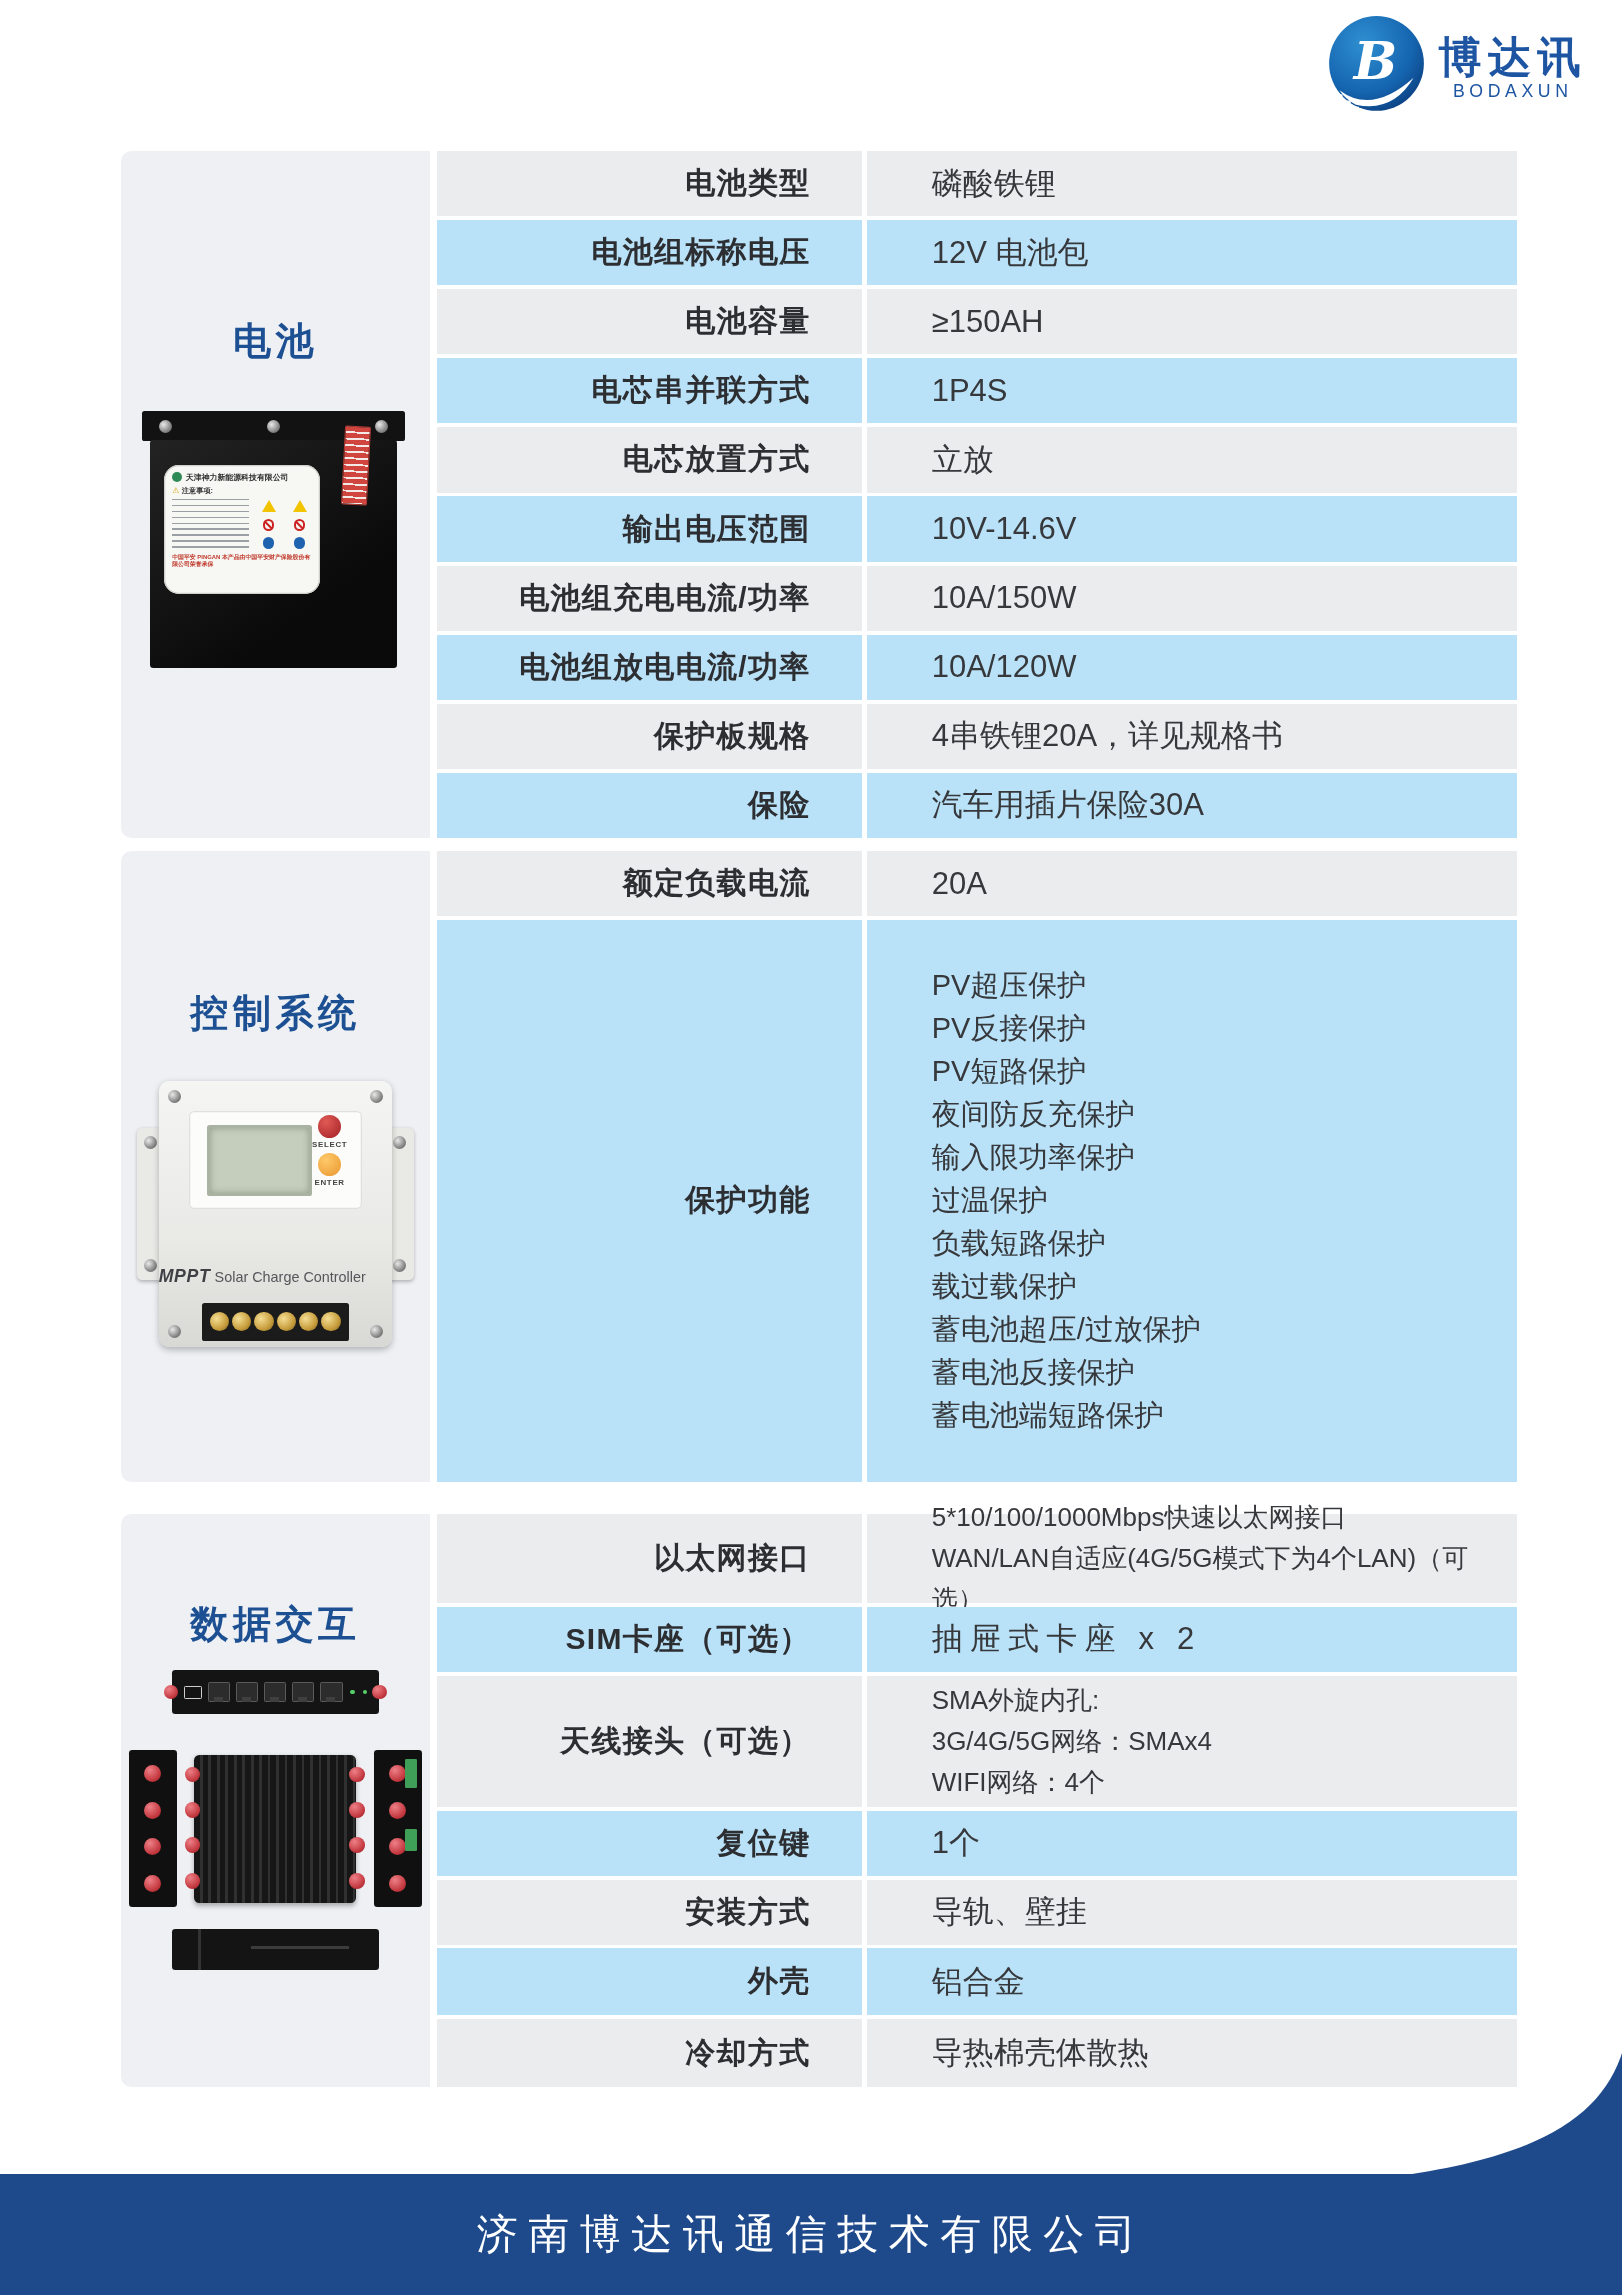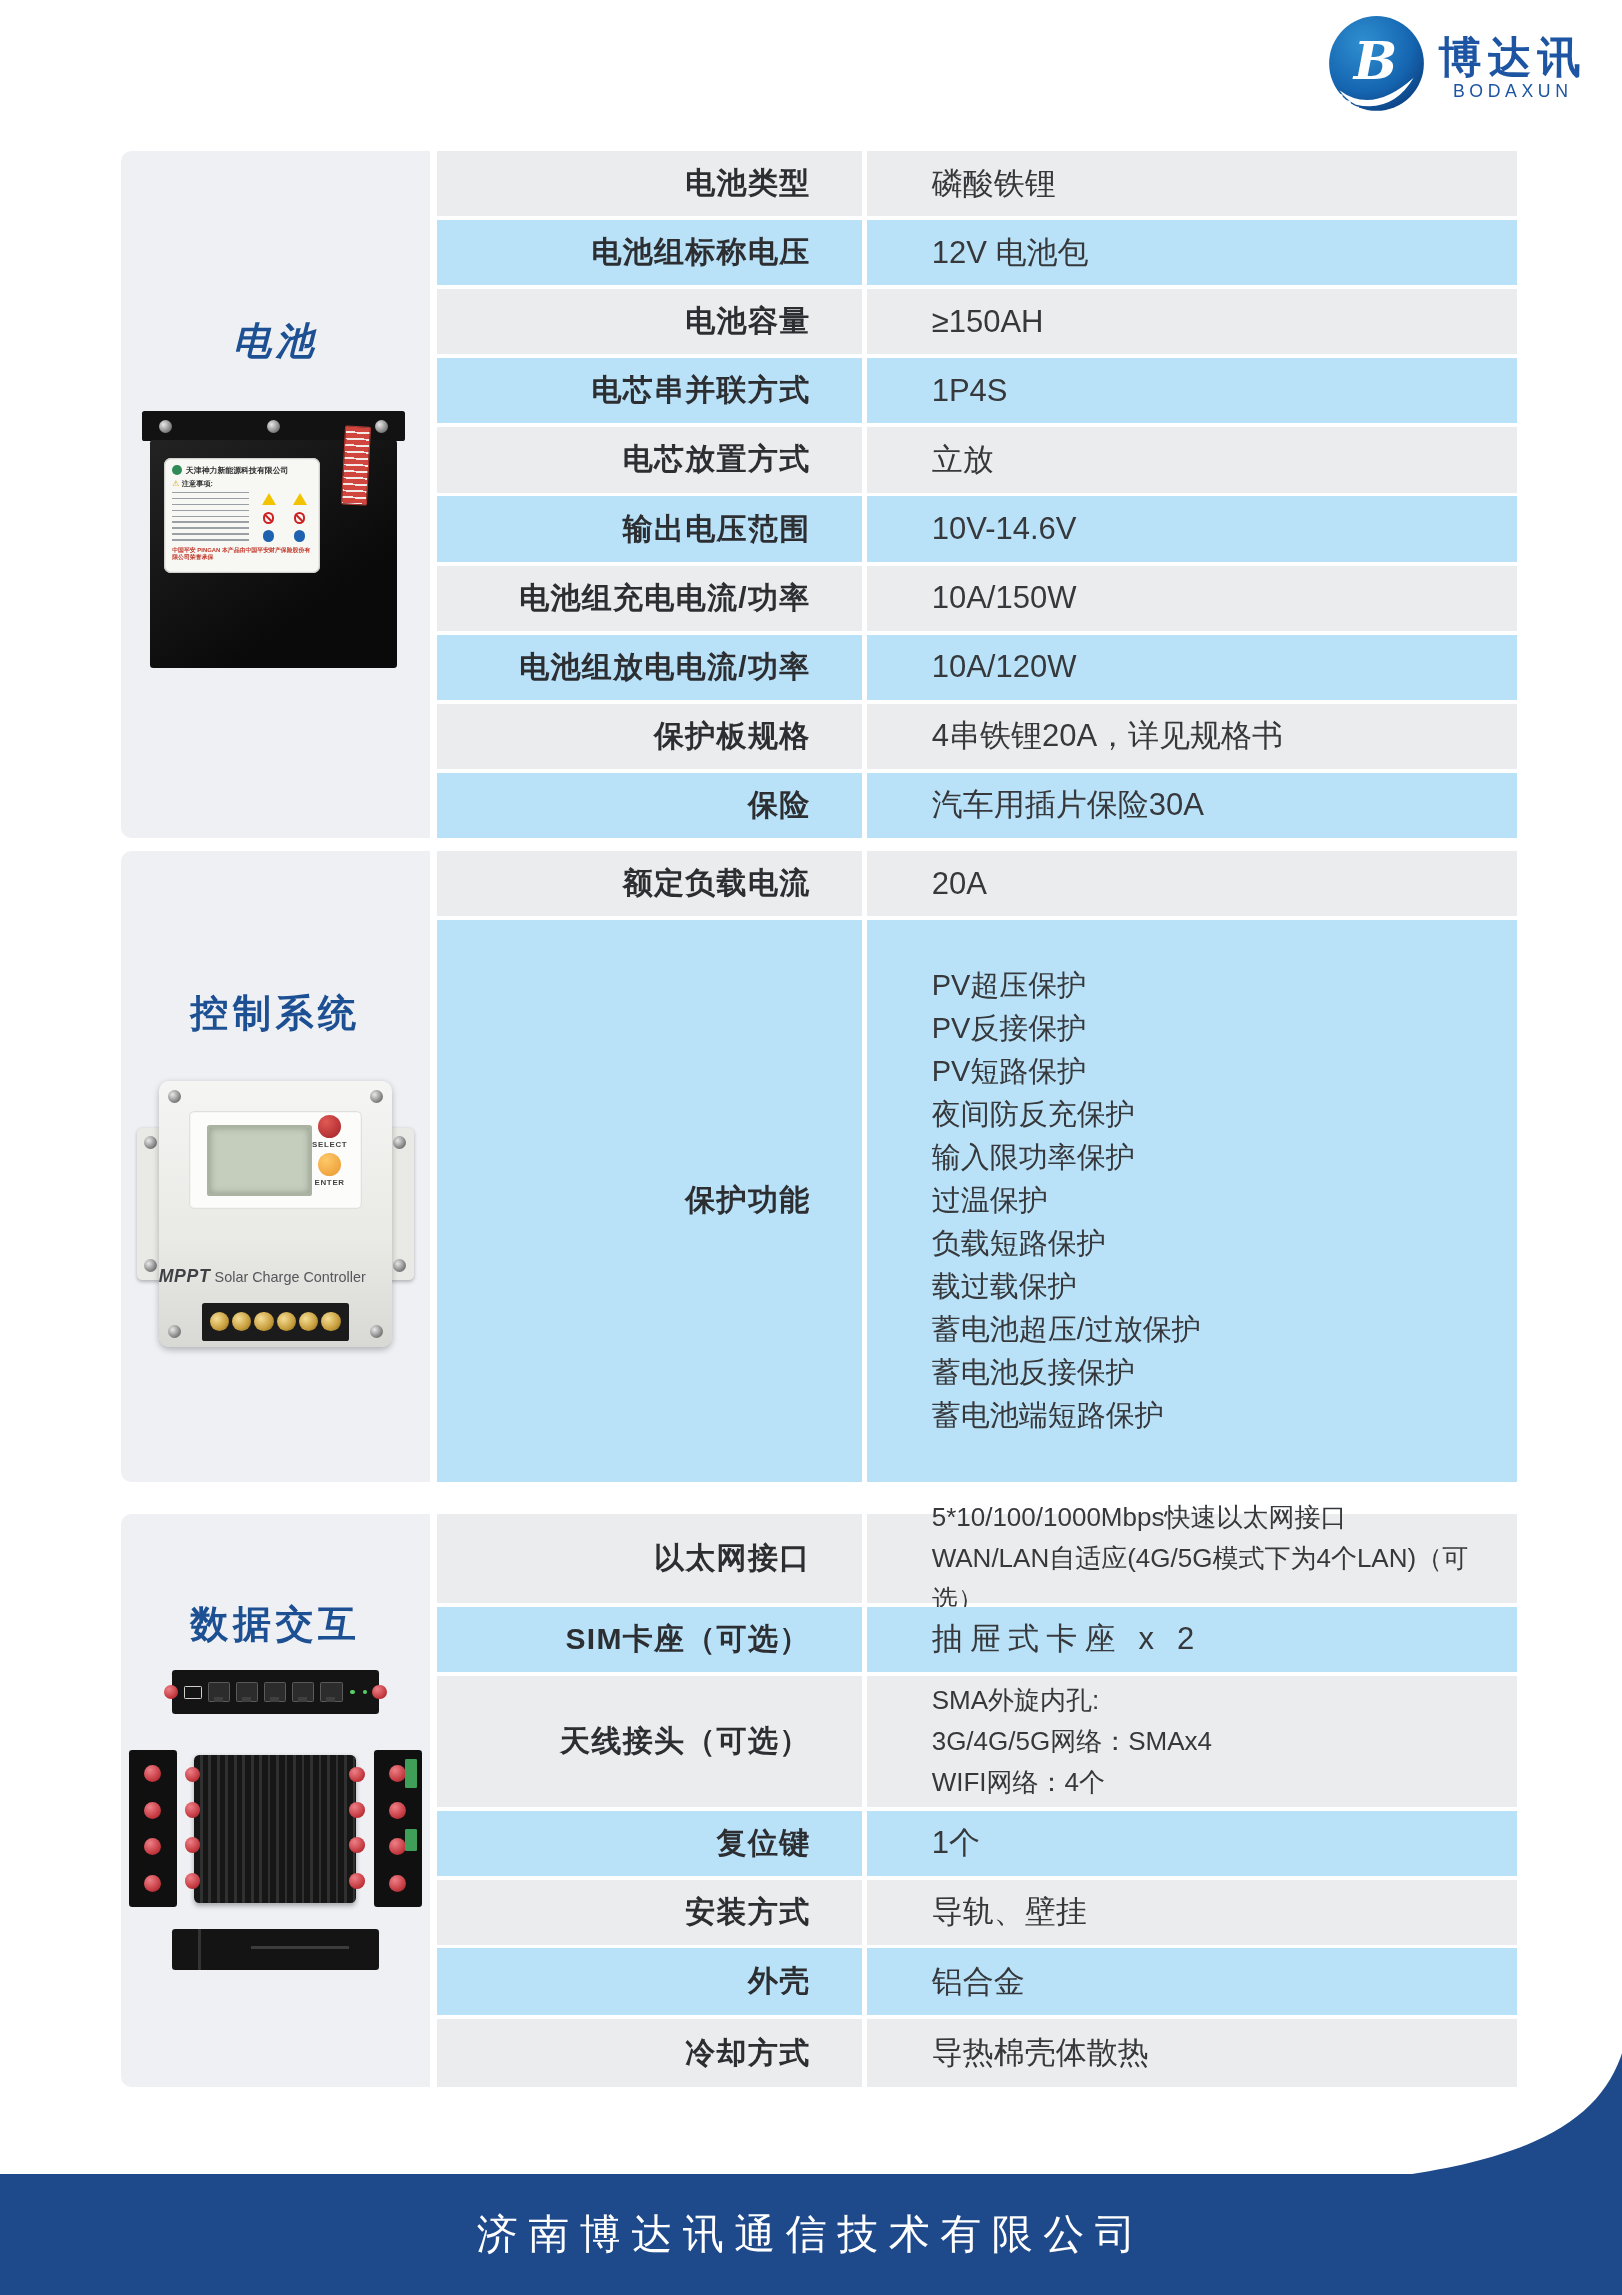--- a/index.html
+++ b/index.html
@@ -21,21 +21,21 @@
   .section{position:absolute;left:121px;width:1396px;display:flex;gap:6.5px;}
   .s1{top:151px;height:687px;}
   .s2{top:851px;height:631px;}
   .s3{top:1514px;height:573px;}
 
   .side{position:relative;flex:0 0 309px;background:#eef0f4;border-radius:10.5px 0 0 10.5px;}
   .side-title{
     position:absolute;left:0;right:0;text-align:center;
     font-size:38px;font-weight:700;color:#1d5092;letter-spacing:4.6px;line-height:42px;
   }
-  .s1 .side-title{top:169px;font-style:italic;}
+  .s1 .side-title{top:169px;}
   .s2 .side-title{top:141px;}
   .s3 .side-title{top:89px;}
 
   .rows{flex:1;display:flex;flex-direction:column;gap:3.9px;height:100%;}
   .row{display:flex;gap:5.2px;flex:1;min-height:0;}
   .row.odd  .cell{background:#ebecee;}
   .row.even .cell{background:#b9e2f8;}
   .cell{box-sizing:border-box;display:flex;align-items:center;}
   .cell.label{
     flex:0 0 425px;justify-content:flex-end;padding-right:51px;
@@ -61,22 +61,22 @@
   .s3 .row:nth-child(7){flex:1;}
 
   
   .battery{position:absolute;left:21px;top:260px;width:263px;height:257px;}
   .b-flange{position:absolute;top:0;left:0;right:0;height:30px;background:#121212;border-radius:2.6px;
     display:flex;align-items:center;justify-content:space-between;padding:0 17px;box-sizing:border-box;}
   .screw{width:13px;height:13px;border-radius:50%;
     background:radial-gradient(circle at 35% 35%,#e8e8e8,#8f8f8f 55%,#4c4c4c);}
   .b-body{position:absolute;top:29px;left:7.9px;right:7.9px;bottom:0;
     background:linear-gradient(145deg,#232323,#0a0a0a 70%);border-radius:3.3px;}
-  .b-label{position:absolute;left:14.4px;top:18px;width:156px;height:115px;background:#f7f7f4;
-    border-radius:7px;padding:6.5px 7.9px;box-sizing:border-box;box-shadow:0 0 0 1.3px #cfcfcb inset;}
+  .b-label{position:absolute;left:14.4px;top:25px;width:156px;height:129px;background:#f7f7f4;
+    border-radius:15px;padding:6.5px 7.9px;box-sizing:border-box;box-shadow:0 0 0 1.3px #cfcfcb inset;}
   .bl-head{display:flex;align-items:center;gap:3.9px;}
   .bl-logo{width:9.8px;height:9.8px;border-radius:50%;background:#2e8b57;flex:0 0 auto;}
   .bl-company{font-size:7.9px;color:#2f2f2f;font-weight:700;white-space:nowrap;}
   .bl-notice{display:flex;align-items:center;gap:2.6px;font-size:7.2px;font-weight:700;color:#3a3a3a;margin-top:3.3px;}
   .bl-warn{color:#d8a400;font-size:7.9px;}
   .bl-mid{display:flex;gap:6.5px;margin-top:3.3px;}
   .bl-lines{width:77px;height:51px;
     background:repeating-linear-gradient(#9aa0a6 0 1.3px,transparent 1.3px 5.9px);}
   .bl-icons{flex:1;display:grid;grid-template-columns:1fr 1fr;grid-gap:5.2px;justify-items:center;align-items:center;}
   .tri{width:0;height:0;border-left:7.2px solid transparent;border-right:7.2px solid transparent;

